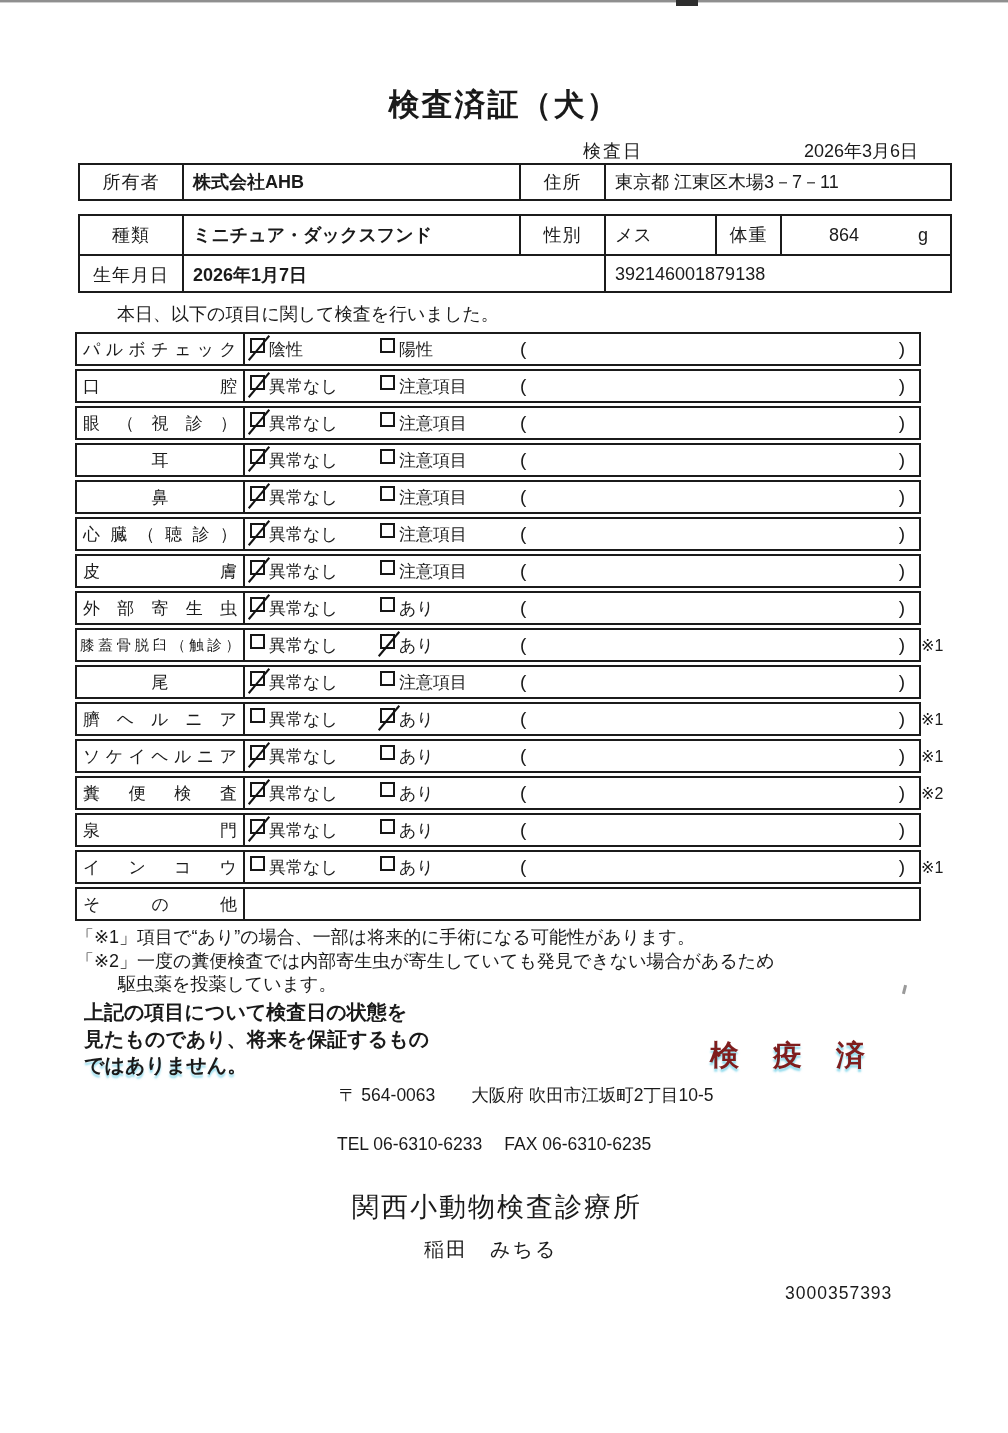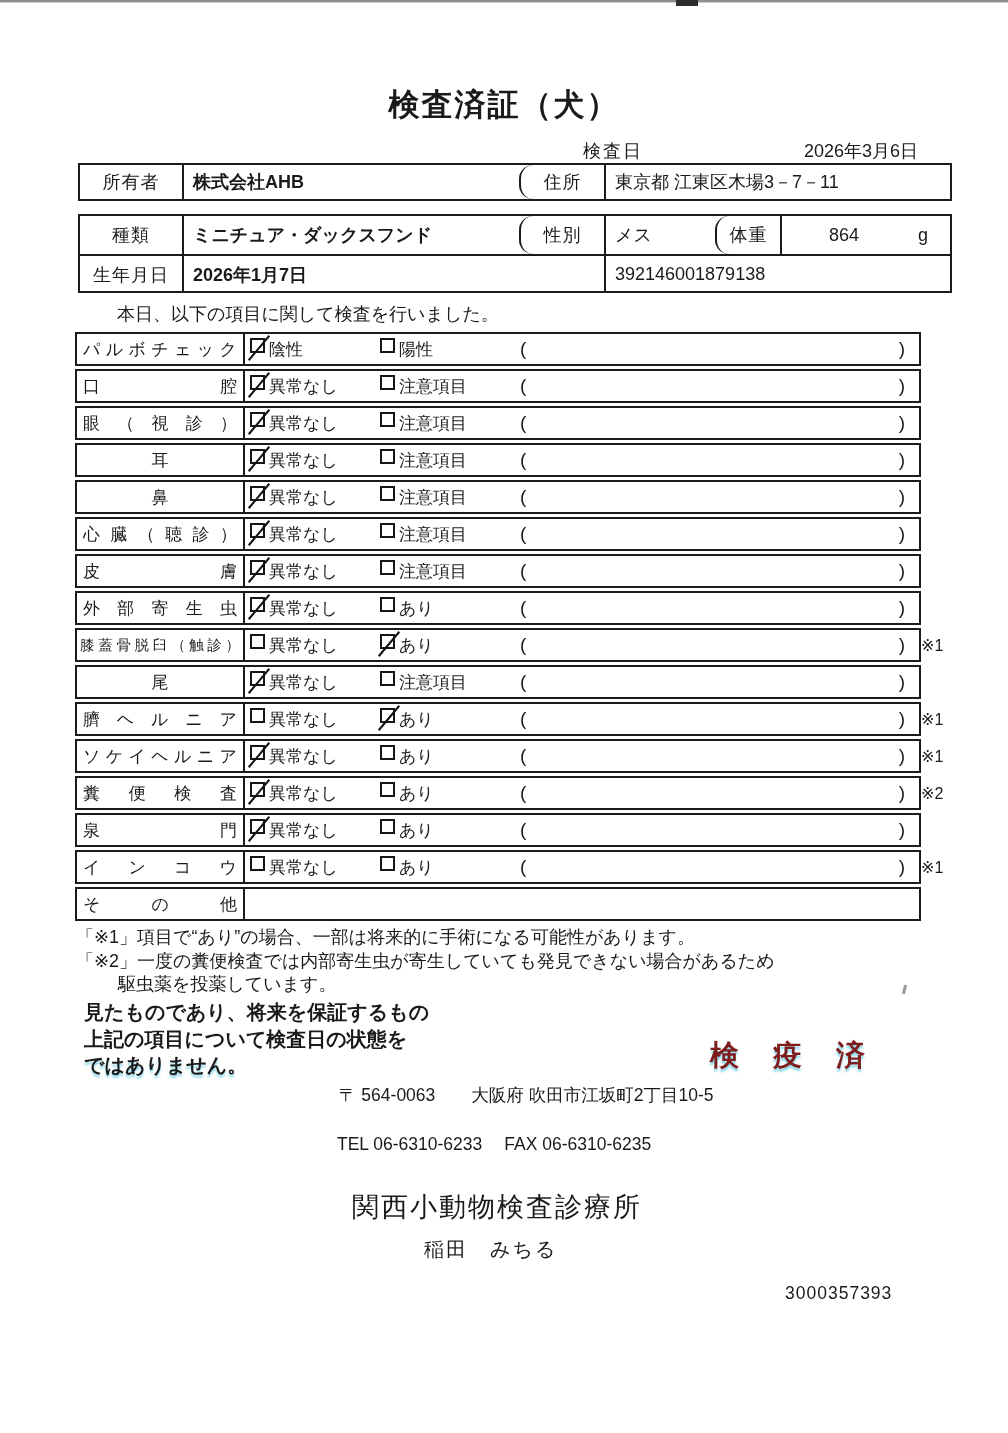--- a/index.html
+++ b/index.html
@@ -16,21 +16,21 @@
   .date-value{position:absolute;left:770px;top:139px;width:182px;text-align:center;font-size:18px;}
   
   .itable{position:absolute;left:78px;width:874px;border:2px solid #1b1b1b;box-sizing:border-box;background:#fff;}
   #owner-table{top:163px;height:38px;}
   #pet-table{top:214px;height:79px;}
   .irow{display:flex;height:34px;}
   #pet-table .irow{height:38px;}
   #pet-table .irow+.irow{border-top:2px solid #1b1b1b;height:37px;}
   .icell{display:flex;align-items:center;box-sizing:border-box;white-space:nowrap;overflow:hidden;}
   .icell.bl{border-left:2px solid #1b1b1b;}
-  .ilabel{justify-content:center;font-size:18px;letter-spacing:1px;border-radius:14px;}
+  .ilabel{justify-content:center;font-size:18px;letter-spacing:1px;}
   .ival{padding-left:9px;font-size:18px;}
   .w1{width:102px;} .w2{width:337px;font-weight:bold;} .w3{width:85px;} .wf{flex:1;}
   .wsex{width:111px;} .wwl{width:65px;}
   .weight-cell{flex:1;justify-content:flex-end;padding-right:22px;font-size:18px;gap:41px;}
   .weight-cell .num{margin-right:18px;}
   .no-label{font-size:17px;margin-top:40px;}
   
   .intro{position:absolute;left:78px;top:302px;font-size:18px;margin-left:39px;}
   
   .exam-table{position:absolute;left:75px;top:332px;width:846px;}
@@ -510,22 +510,22 @@
 
   </div>
 
   <div class="notes">
     <div>「※1」項目で“あり”の場合、一部は将来的に手術になる可能性があります。</div>
     <div>「※2」一度の糞便検査では内部寄生虫が寄生していても発見できない場合があるため</div>
     <div class="indent">駆虫薬を投薬しています。</div>
   </div>
 
   <div class="disclaimer">
+    <div>上記の項目について検査日の状態を</div>
     <div>見たものであり、将来を保証するもの</div>
-    <div>上記の項目について検査日の状態を</div>
     <div class="cyan-fringe">ではありません。</div>
   </div>
 
   <div class="stamp">検 疫 済</div>
 
   <div class="postal-line">
     <span class="gap">〒 564-0063</span><span>大阪府 吹田市江坂町2丁目10-5</span>
   </div>
   <div class="tel-line">
     <span class="gap">TEL 06-6310-6233</span><span>FAX 06-6310-6235</span>

